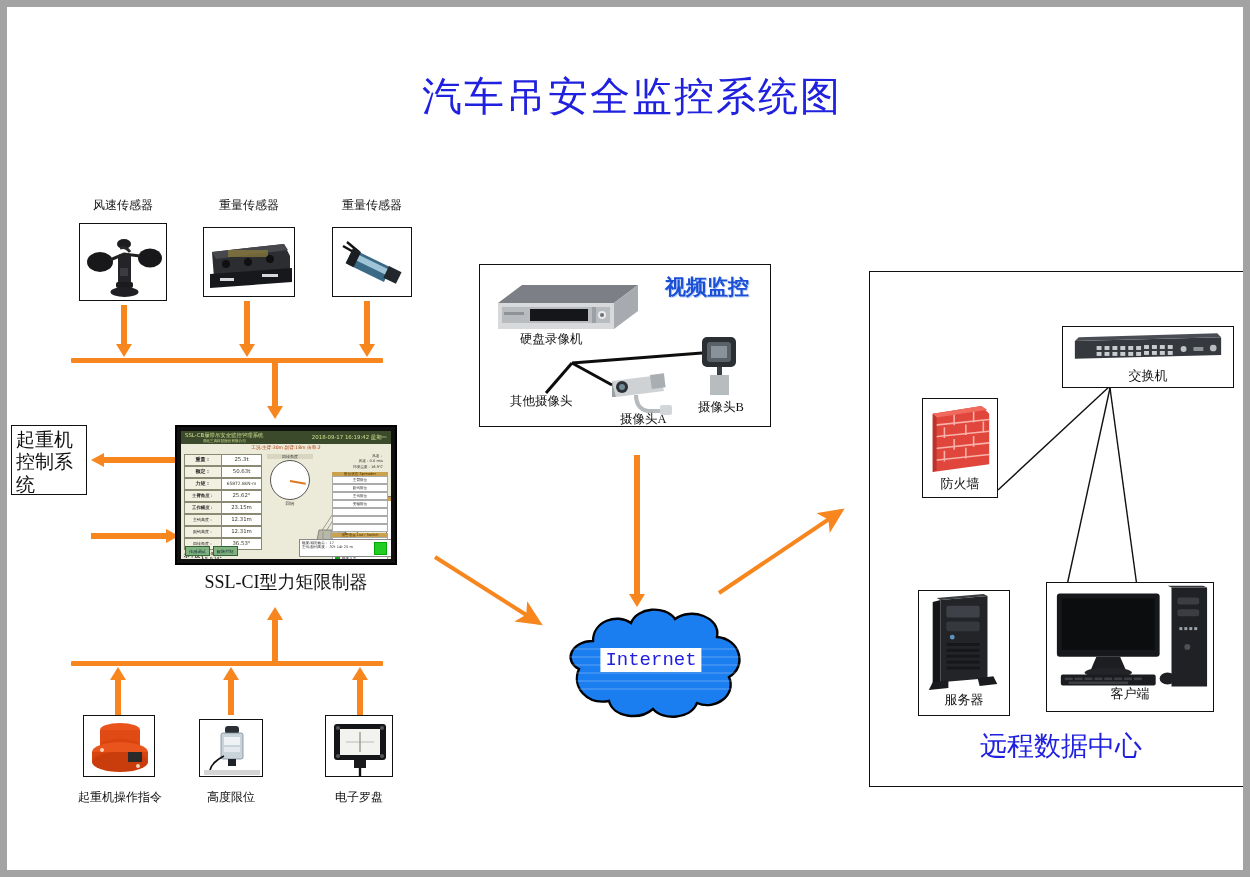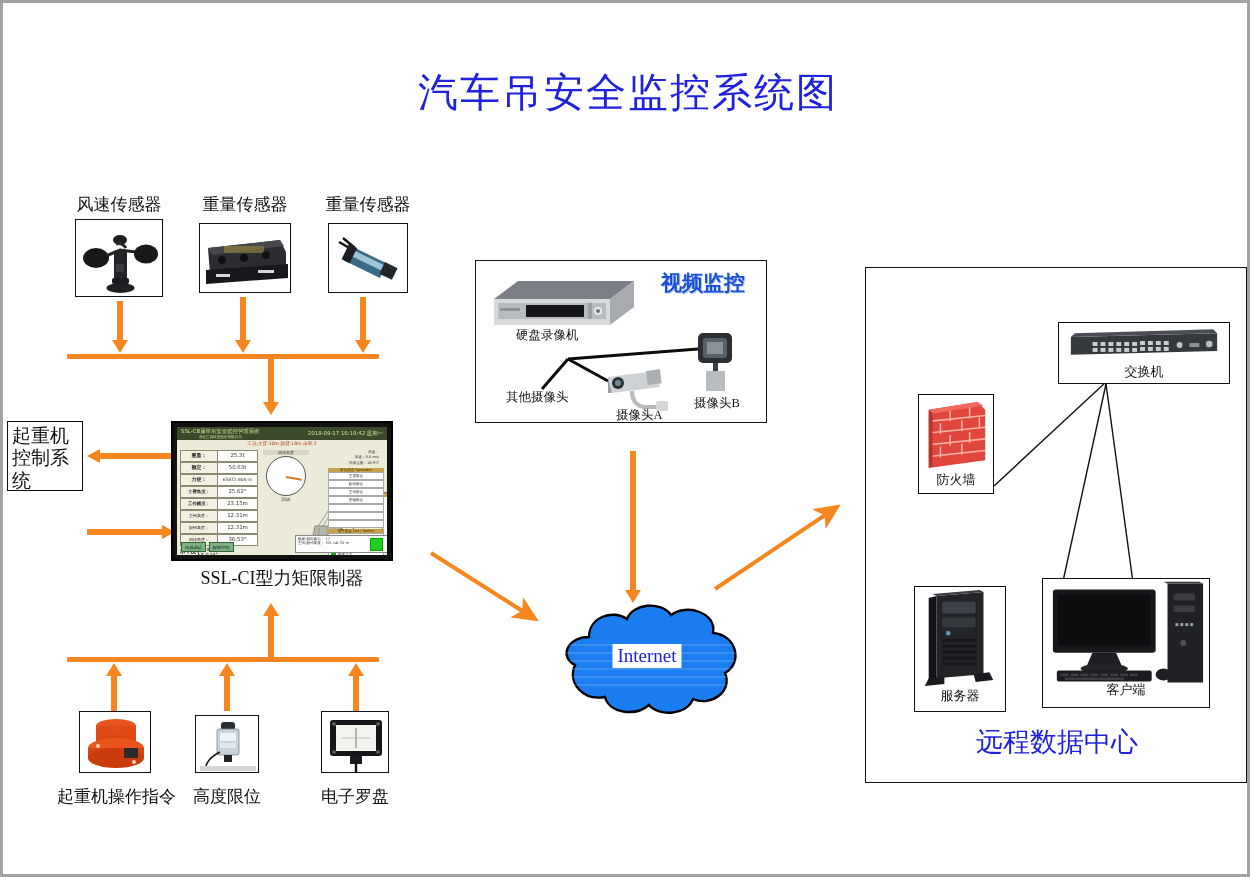--- a/index.html
+++ b/index.html
@@ -1,32 +1,32 @@
 <!DOCTYPE html>
 <html><head>
 <meta charset="utf-8">
 <style>
   html,body{margin:0;padding:0;background:#ffffff;}
   body{font-family:"Liberation Sans","DejaVu Sans",sans-serif;}
   #page{
     position:relative;width:1250px;height:877px;background:#fff;
-    border:3px solid #a3a3a3;box-sizing:border-box;overflow:hidden;
+    border:7px solid #a3a3a3;box-sizing:border-box;overflow:hidden;
   }
   .abs{position:absolute;}
   .title{
     left:0;top:62px;width:1250px;text-align:center;
     font-family:"Liberation Serif","DejaVu Serif",serif;
     font-size:40px;color:#2020df;letter-spacing:2px;white-space:nowrap;
   }
   
   .lbl{
     font-family:"Liberation Serif","DejaVu Serif",serif;
     font-size:17px;color:#111;text-align:center;white-space:nowrap;
   }
-  .sensor-label{font-size:17px;}
+  .sensor-label{font-size:12px;}
   
   .frame{border:1px solid #111;background:#fff;box-sizing:border-box;overflow:hidden;}
   
   .bus{background:#f7861f;height:5px;border-radius:1px;}
   .arrow-dn,.arrow-up{position:absolute;}
   .arrow-dn .stem,.arrow-up .stem{position:absolute;left:50%;transform:translateX(-50%);width:6px;background:#f7861f;}
   .arrow-dn .head{
     position:absolute;left:50%;transform:translateX(-50%);bottom:0;
     width:0;height:0;border-left:8px solid transparent;border-right:8px solid transparent;
     border-top:13px solid #f7861f;
@@ -85,21 +85,21 @@
   .videobox{border:1px solid #111;background:#fff;box-sizing:border-box;}
   .video-title{
     font-family:"Liberation Serif","DejaVu Serif",serif;font-weight:bold;
     color:#1a4fd6;font-size:21px;white-space:nowrap;text-shadow:1px 1px 0 #bcd0f5;
   }
   .vlabel{font-family:"Liberation Serif","DejaVu Serif",serif;font-size:12.5px;color:#111;white-space:nowrap;}
   
   .cloud-wrap{position:absolute;}
   .cloud-text{
     position:absolute;left:50%;top:50%;transform:translate(-50%,-50%);
-    background:#fff;color:#2020df;font-family:Liberation Serif, serif;
+    background:#fff;color:#2020df;font-family:Liberation Mono, monospace;
     font-size:19px;padding:1px 5px;white-space:nowrap;
   }
   
   .dc-box{border:1px solid #111;background:#fff;box-sizing:border-box;}
   .dc-title{
     font-family:"Liberation Serif","DejaVu Serif",serif;font-size:27px;color:#2020df;
     text-align:center;white-space:nowrap;
   }
   .dev-label{font-family:"Liberation Serif","DejaVu Serif",serif;font-size:13px;color:#111;text-align:center;white-space:nowrap;}
   svg{display:block;}

